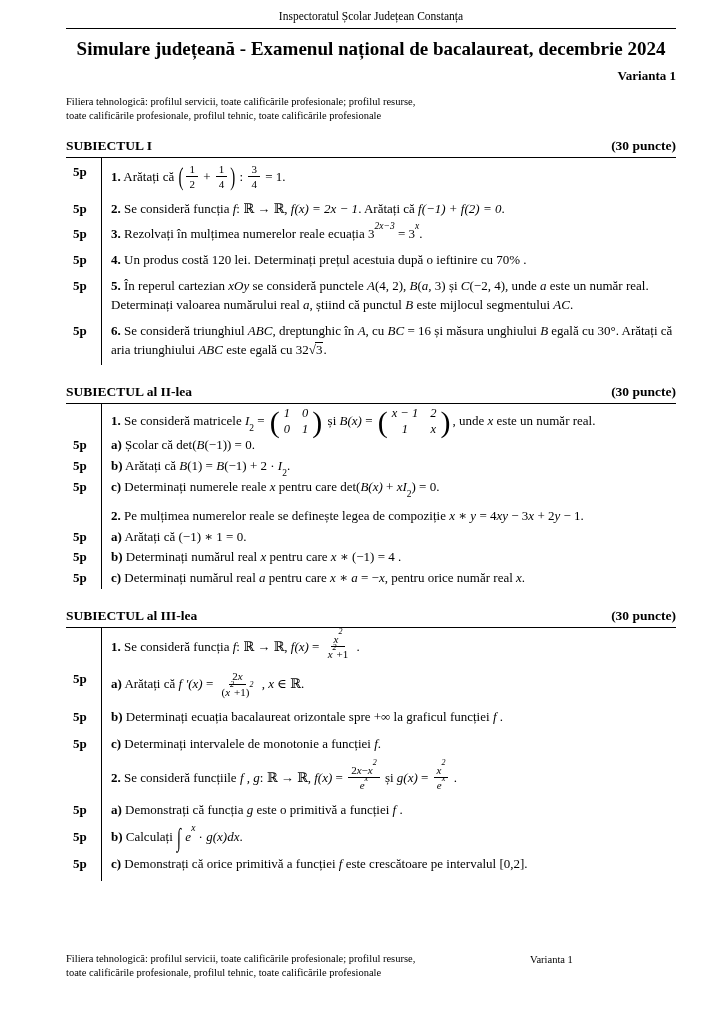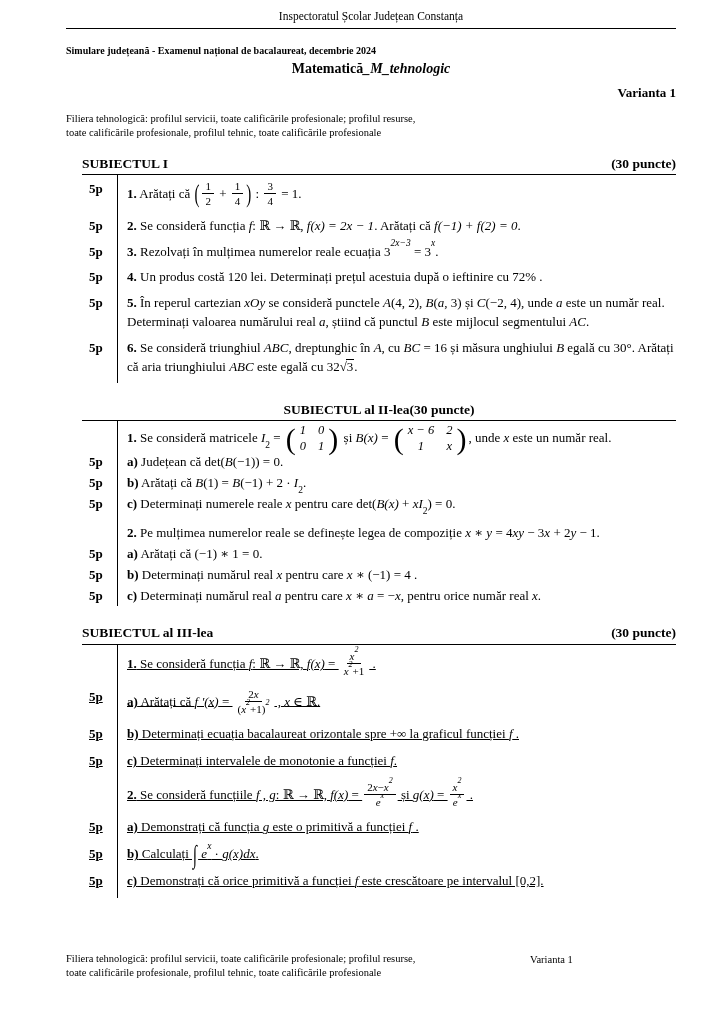--- a/index.html
+++ b/index.html
@@ -4,38 +4,38 @@
 <style>
   html,body { margin:0; padding:0; background:#e8e8e8; }
   .page {
     position:relative; width:725px; height:1024px; background:#ffffff;
     margin:0 auto; box-sizing:border-box; padding:8px 49px 0 66px;
     font-family:"Liberation Serif","DejaVu Serif","DejaVu Sans",serif;
     color:#000; font-size:13px; line-height:1.45; overflow:hidden;
   }
   .hdr-institution { text-align:center; font-size:11.5px; }
   .hdr-rule { border-bottom:1.4px solid #000; margin-top:3px; }
-  .hdr-title { text-align:left; font-weight:bold; font-size:10px; margin-top:15px; }
+  .hdr-title { text-align:center; font-weight:bold; font-size:19px; margin-top:6px; }
   .hdr-proba { text-align:center; font-weight:bold; font-size:14px; margin-top:1px; }
   .hdr-subject { text-align:center; font-weight:bold; font-size:14px; margin-top:1px; }
   .hdr-subject .it { font-style:italic; }
   .hdr-variant { text-align:right; font-weight:bold; font-size:13px; margin-top:5px; }
   .hdr-filiera { font-size:10.5px; line-height:1.3; margin-top:9px; }
 
-  .sec { margin-top:14px;margin-left:16px; }
+  .sec { margin-top:14px; }
   .sec-head { display:flex; justify-content:space-between; font-weight:bold; font-size:13.5px;
     border-bottom:1.4px solid #000; padding-bottom:1px; }
   .sec-body { position:relative; padding:5px 0 2px; }
   .sec-body::before { content:""; position:absolute; left:35px; top:0; bottom:3px; width:1.2px; background:#000; }
   .prow { display:flex; align-items:flex-start; }
   .pts { flex:0 0 35px; box-sizing:border-box; text-align:left; padding-left:7px; font-weight:bold; }
   .ptxt { flex:1; padding-left:10px; }
   .sec-0 .prow { margin-bottom:7px; }
   .sec-1 .prow { margin-bottom:2px;align-items:center; }
-  .sec-2 .prow { margin-bottom:8px;text-decoration:underline; }
+  .sec-2 .prow { margin-bottom:8px; }
   .prow.gap { margin-top:10px; }
 
   .bf { font-weight:bold; }
   .mi { font-style:italic; }
   .rm { font-style:normal; }
   sup.sp { font-size:9.5px; font-style:italic; position:relative; top:-0.45em; line-height:0; }
   sub.sb { font-size:9.5px; font-style:normal; position:relative; bottom:-0.25em; line-height:0; }
 
   .frac { display:inline-flex; flex-direction:column; align-items:center; vertical-align:middle;
     margin:0 2px; font-size:11px; line-height:1.3; position:relative; top:-1px; }
@@ -58,21 +58,20 @@
   .footer { position:absolute; left:66px; top:952px; font-size:10.5px; line-height:1.3; }
   .footer-variant { position:absolute; left:530px; top:952px; font-size:10.5px; }
 </style>
 </head>
 <body>
 
 <div class="page">
   <div class="hdr-institution">Inspectoratul Școlar Județean Constanța</div>
   <div class="hdr-rule"></div>
   <div class="hdr-title">Simulare județeană - Examenul național de bacalaureat, decembrie 2024</div>
-  <div class="hdr-subject"><span>Matematică</span><span class="it">_M_tehnologic</span></div>
   <div class="hdr-variant">Varianta 1</div>
   <div class="hdr-filiera">
     <div>Filiera tehnologică: profilul servicii, toate calificările profesionale; profilul resurse,</div>
     <div>toate calificările profesionale, profilul tehnic, toate calificările profesionale</div>
   </div>
 
   <div id="sections">
       <section class="sec sec-0">
         <span class="sec-head" style="display: flex;">
           <span class="sec-title">SUBIECTUL I</span>
@@ -95,63 +94,63 @@
           <span class="prow" style="display: flex;">
             <span class="pts">5p</span>
             <span class="ptxt"><span class="bf">2.</span><span class="rm"> Se consideră funcția </span><span class="mi">f</span><span class="rm">: ℝ → ℝ, </span><span class="mi">f(x) = 2x − 1</span><span class="rm">. Arătați că </span><span class="mi">f(−1) + f(2) = 0</span><span class="rm">.</span></span>
           </span>
           <span class="prow" style="display: flex;">
             <span class="pts">5p</span>
             <span class="ptxt"><span class="bf">3.</span><span class="rm"> Rezolvați în mulțimea numerelor reale ecuația 3</span><sup class="sp">2x−3</sup><span class="rm"> = 3</span><sup class="sp">x</sup><span class="rm">.</span></span>
           </span>
           <span class="prow" style="display: flex;">
             <span class="pts">5p</span>
-            <span class="ptxt"><span class="bf">4.</span><span class="rm"> Un produs costă 120 lei. Determinați prețul acestuia după o ieftinire cu 72% .</span></span>
+            <span class="ptxt"><span class="bf">4.</span><span class="rm"> Un produs costă 120 lei. Determinați prețul acestuia după o ieftinire cu 70% .</span></span>
           </span>
           <span class="prow" style="display: flex;">
             <span class="pts">5p</span>
             <span class="ptxt"><span class="bf">5.</span><span class="rm"> În reperul cartezian </span><span class="mi">xOy</span><span class="rm"> se consideră punctele </span><span class="mi">A</span><span class="rm">(4, 2), </span><span class="mi">B</span><span class="rm">(</span><span class="mi">a</span><span class="rm">, 3) și </span><span class="mi">C</span><span class="rm">(−2, 4), unde </span><span class="mi">a</span><span class="rm"> este un număr real. Determinați valoarea numărului real </span><span class="mi">a</span><span class="rm">, știind că punctul </span><span class="mi">B</span><span class="rm"> este mijlocul segmentului </span><span class="mi">AC</span><span class="rm">.</span></span>
           </span>
           <span class="prow" style="display: flex;">
             <span class="pts">5p</span>
             <span class="ptxt"><span class="bf">6.</span><span class="rm"> Se consideră triunghiul </span><span class="mi">ABC</span><span class="rm">, dreptunghic în </span><span class="mi">A</span><span class="rm">, cu </span><span class="mi">BC</span><span class="rm"> = 16 și măsura unghiului </span><span class="mi">B</span><span class="rm"> egală cu 30°. Arătați că aria triunghiului </span><span class="mi">ABC</span><span class="rm"> este egală cu 32</span><span class="sqrt">√<span class="rad">3</span></span><span class="rm">.</span></span>
           </span>
         </span>
       </section>
       <section class="sec sec-1">
-        <span class="sec-head" style="display: flex; justify-content: center;">
+        <span class="sec-head" style="display: flex;">
           <span class="sec-title">SUBIECTUL al II-lea</span>
           <span class="sec-pts">(30 puncte)</span>
         </span>
         <span class="sec-body" style="display: block;">
           <span class="prow" style="display: flex;">
             <span class="pts"></span>
             <span class="ptxt"><span class="bf">1.</span><span class="rm"> Se consideră matricele </span><span class="mi">I</span><sub class="sb">2</sub><span class="rm"> = </span><span class="mat">
                 <span class="paren">(</span>
                 <span class="grid">
                   <span class="cell">1</span>
                   <span class="cell">0</span>
                   <span class="cell">0</span>
                   <span class="cell">1</span>
                 </span>
                 <span class="paren">)</span>
               </span><span class="rm"> și </span><span class="mi">B(x)</span><span class="rm"> = </span><span class="mat">
                 <span class="paren">(</span>
                 <span class="grid">
-                  <span class="cell">x − 6</span>
+                  <span class="cell">x − 1</span>
                   <span class="cell">2</span>
                   <span class="cell">1</span>
                   <span class="cell">x</span>
                 </span>
                 <span class="paren">)</span>
               </span><span class="rm">, unde </span><span class="mi">x</span><span class="rm"> este un număr real.</span></span>
           </span>
           <span class="prow" style="display: flex;">
             <span class="pts">5p</span>
-            <span class="ptxt"><span class="bf">a)</span><span class="rm"> Județean că det(</span><span class="mi">B</span><span class="rm">(−1)) = 0.</span></span>
+            <span class="ptxt"><span class="bf">a)</span><span class="rm"> Școlar că det(</span><span class="mi">B</span><span class="rm">(−1)) = 0.</span></span>
           </span>
           <span class="prow" style="display: flex;">
             <span class="pts">5p</span>
             <span class="ptxt"><span class="bf">b)</span><span class="rm"> Arătați că </span><span class="mi">B</span><span class="rm">(1) = </span><span class="mi">B</span><span class="rm">(−1) + 2 · </span><span class="mi">I</span><sub class="sb">2</sub><span class="rm">.</span></span>
           </span>
           <span class="prow" style="display: flex;">
             <span class="pts">5p</span>
             <span class="ptxt"><span class="bf">c)</span><span class="rm"> Determinați numerele reale </span><span class="mi">x</span><span class="rm"> pentru care det(</span><span class="mi">B(x)</span><span class="rm"> + </span><span class="mi">xI</span><sub class="sb">2</sub><span class="rm">) = 0.</span></span>
           </span>
           <span class="prow gap" style="display: flex;">

